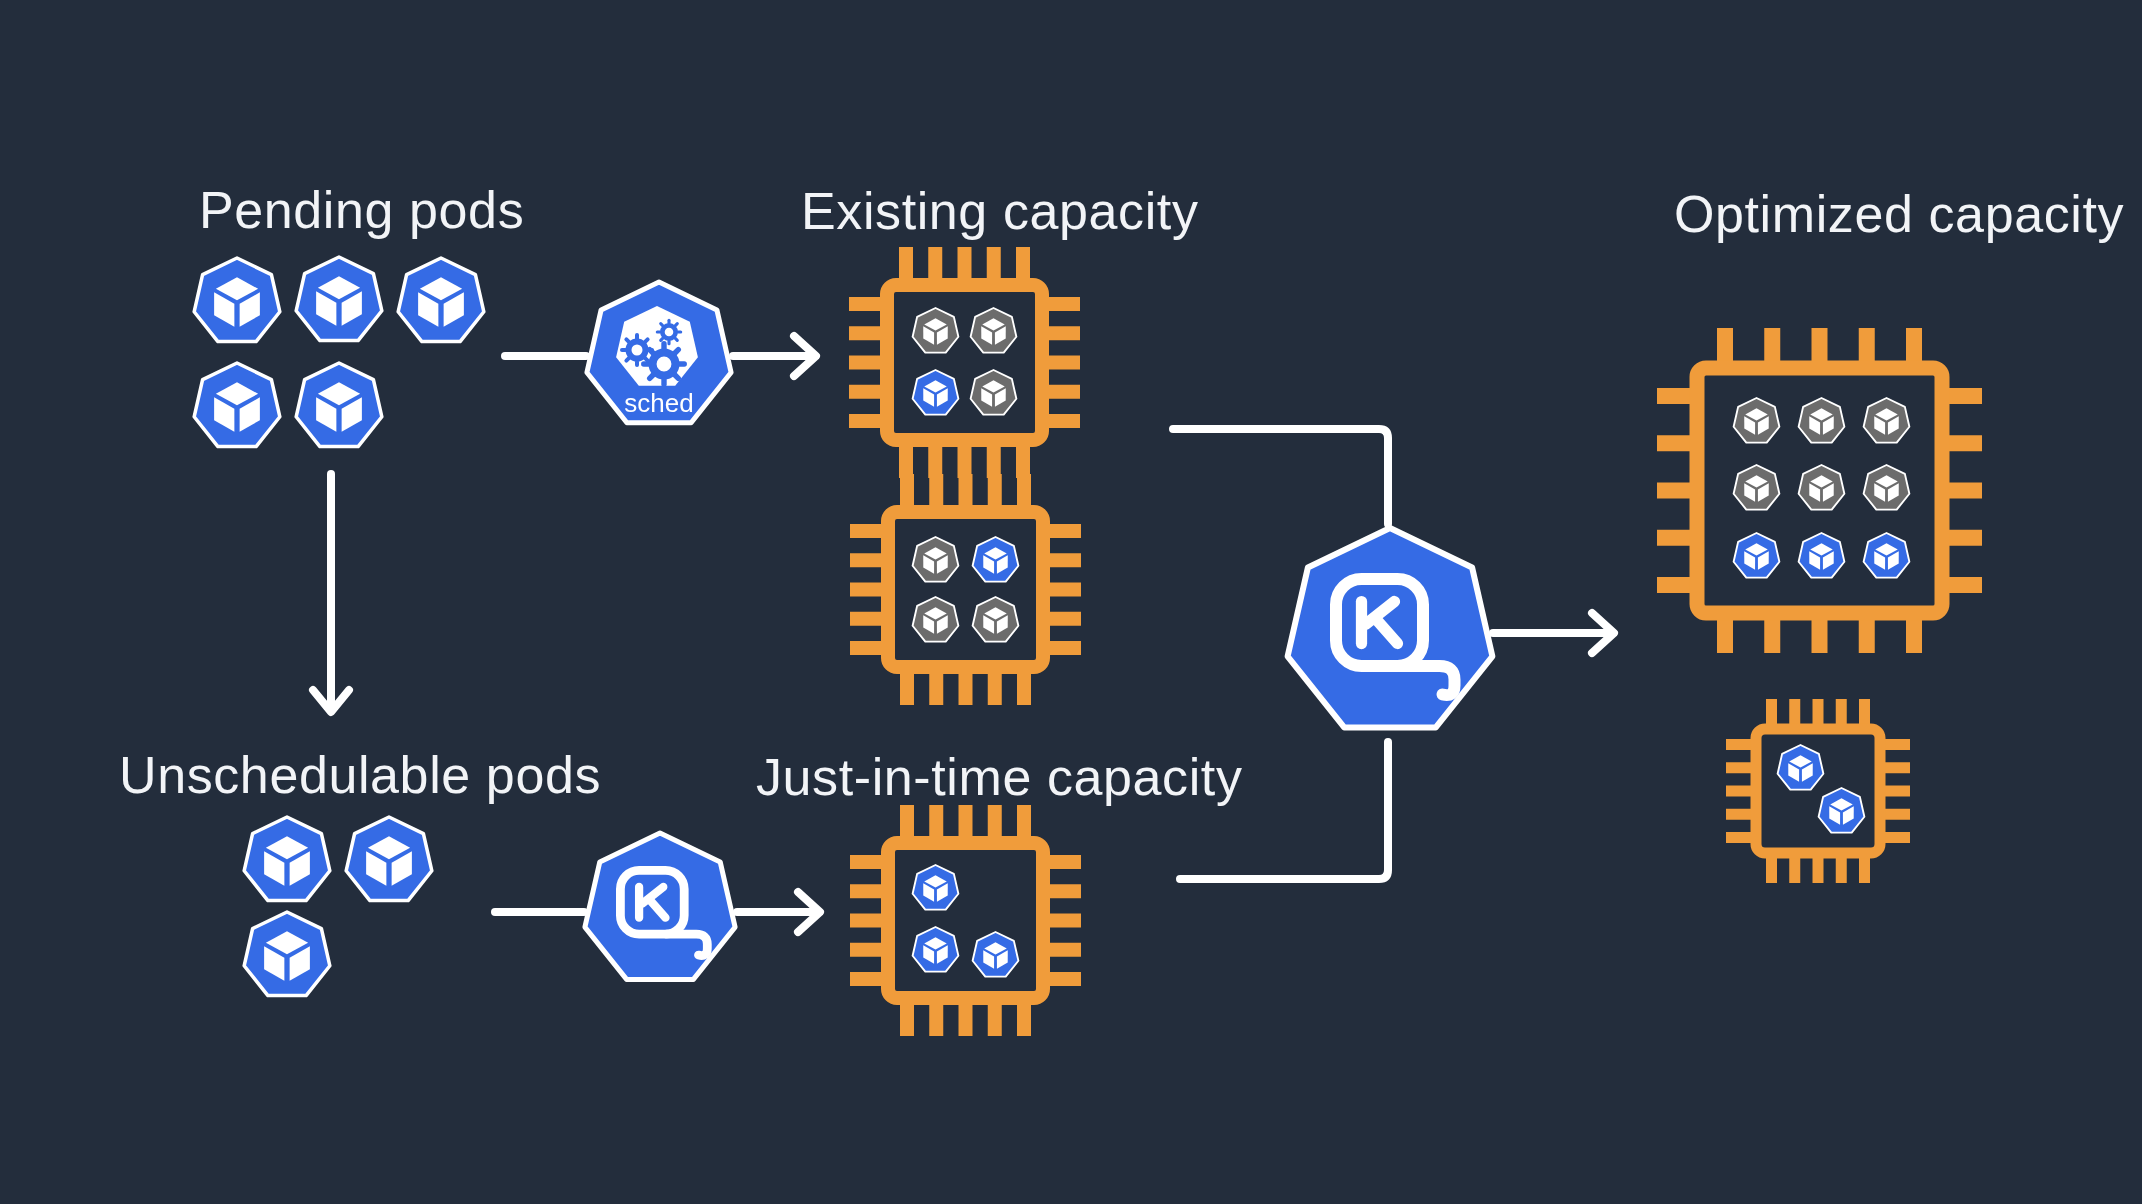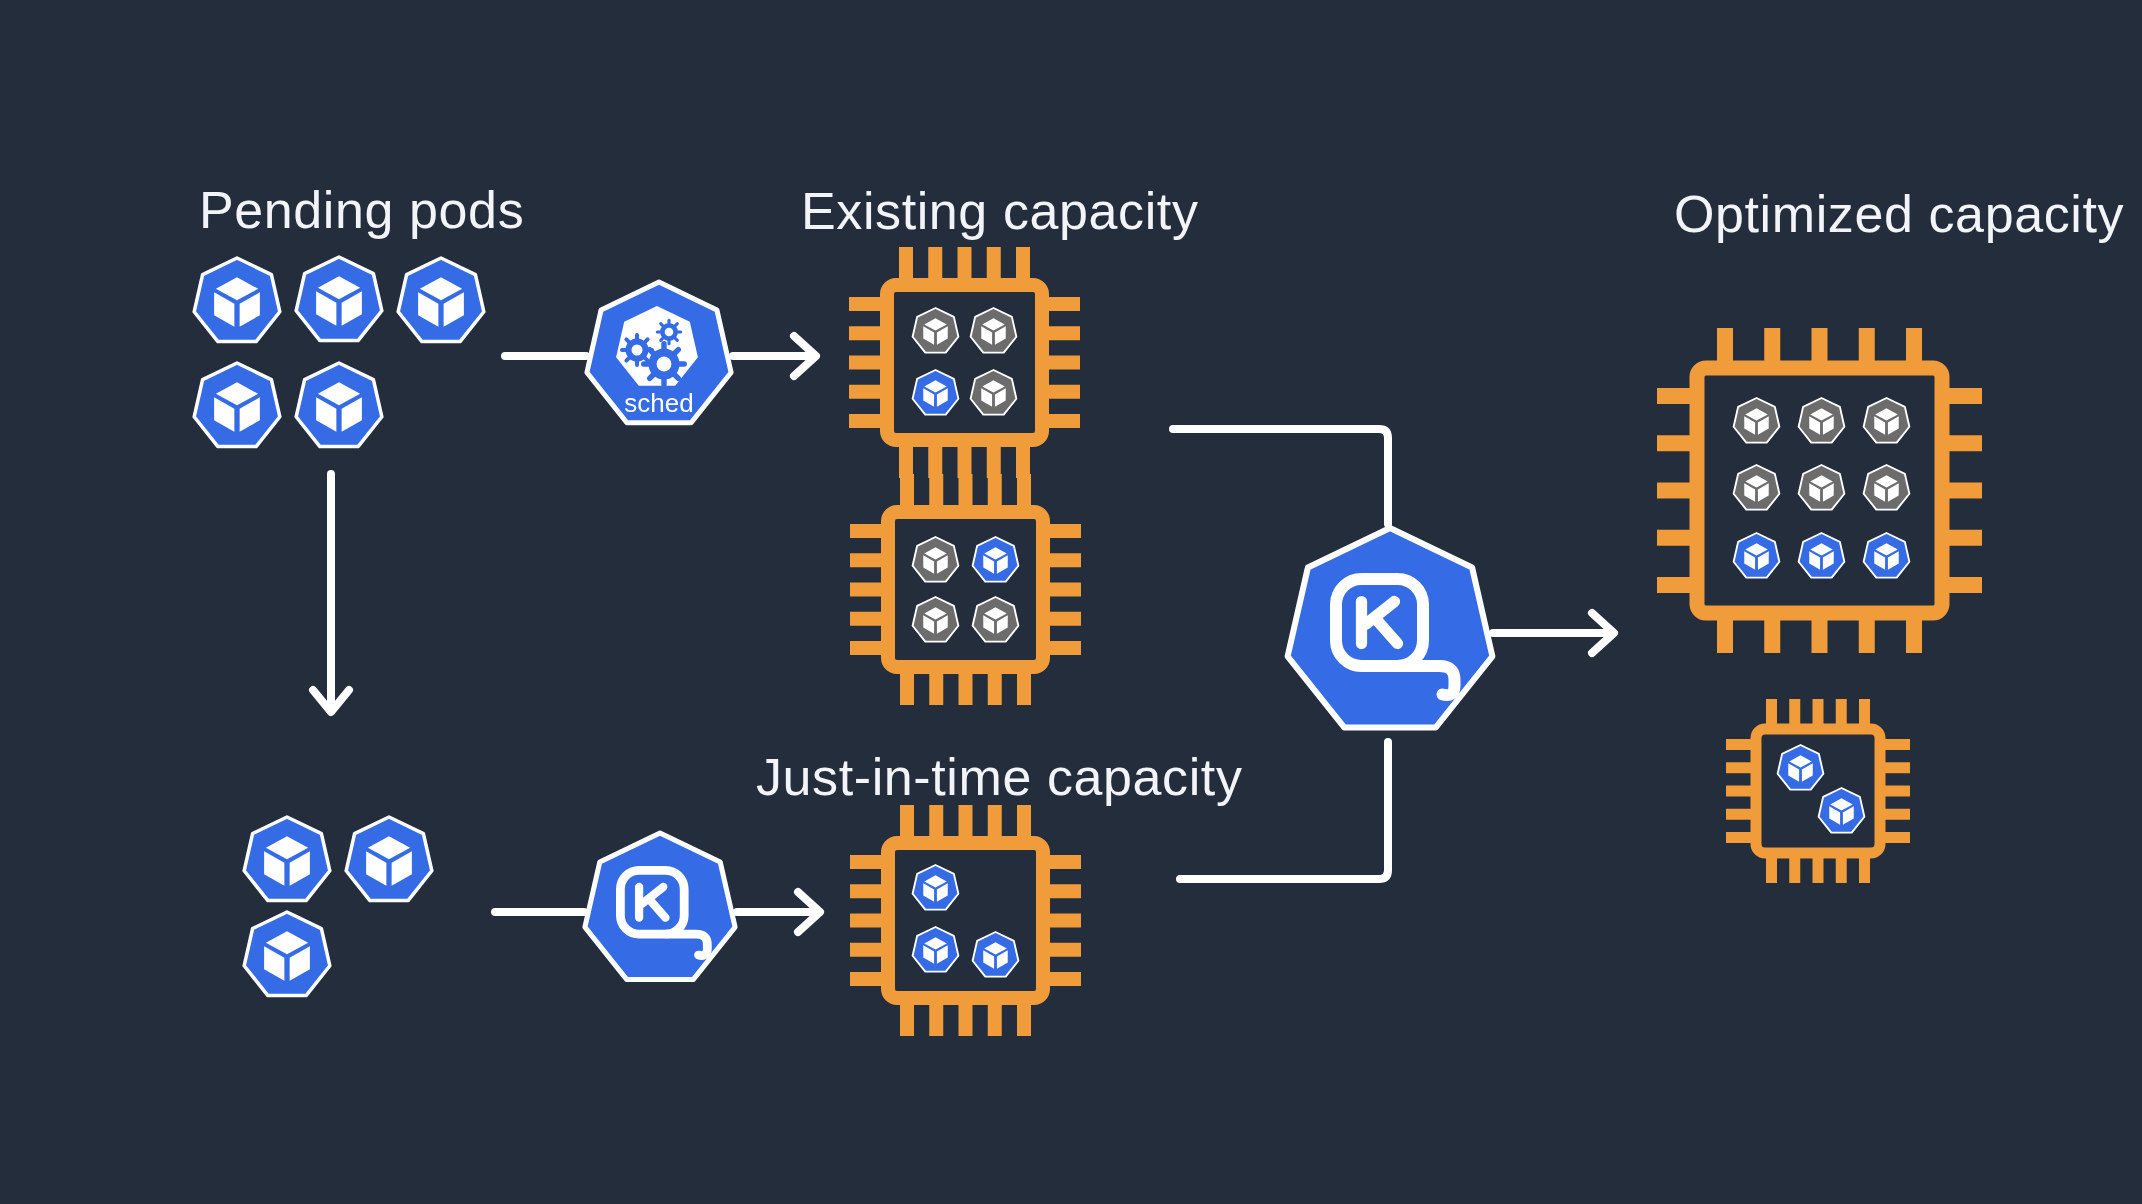--- a/index.html
+++ b/index.html
@@ -31,20 +31,21 @@
   .klogo{stroke:#FFFFFF; fill:none; stroke-linecap:round; stroke-linejoin:round;}
 </style>
 </head>
 <body>
 
 <div class="canvas">
 
   <div class="label" id="lbl-pending">Pending pods</div>
   <div class="label" id="lbl-existing">Existing capacity</div>
   <div class="label" id="lbl-optimized">Optimized capacity</div>
+  <div class="label" id="lbl-unsched">Unschedulable pods</div>
   <div class="label" id="lbl-jit">Just-in-time capacity</div>
 
   <svg class="scene" viewBox="0 0 2142 1204">
     <defs>
 
       <g id="pod-shape">
         <polygon points="0,-50 39.1,-31.2 48.7,11.1 21.7,45 -21.7,45 -48.7,11.1 -39.1,-31.2" fill="currentColor" stroke="#FFFFFF" stroke-width="4" stroke-linejoin="round"></polygon>
         <path d="M0,-28 L24,-15 L0,-2 L-24,-15 Z" fill="#FFFFFF"></path>
         <path d="M-26,-11 L-3,2 L-3,28 L-26,15 Z" fill="#FFFFFF"></path>
         <path d="M26,-11 L3,2 L3,28 L26,15 Z" fill="#FFFFFF"></path>

